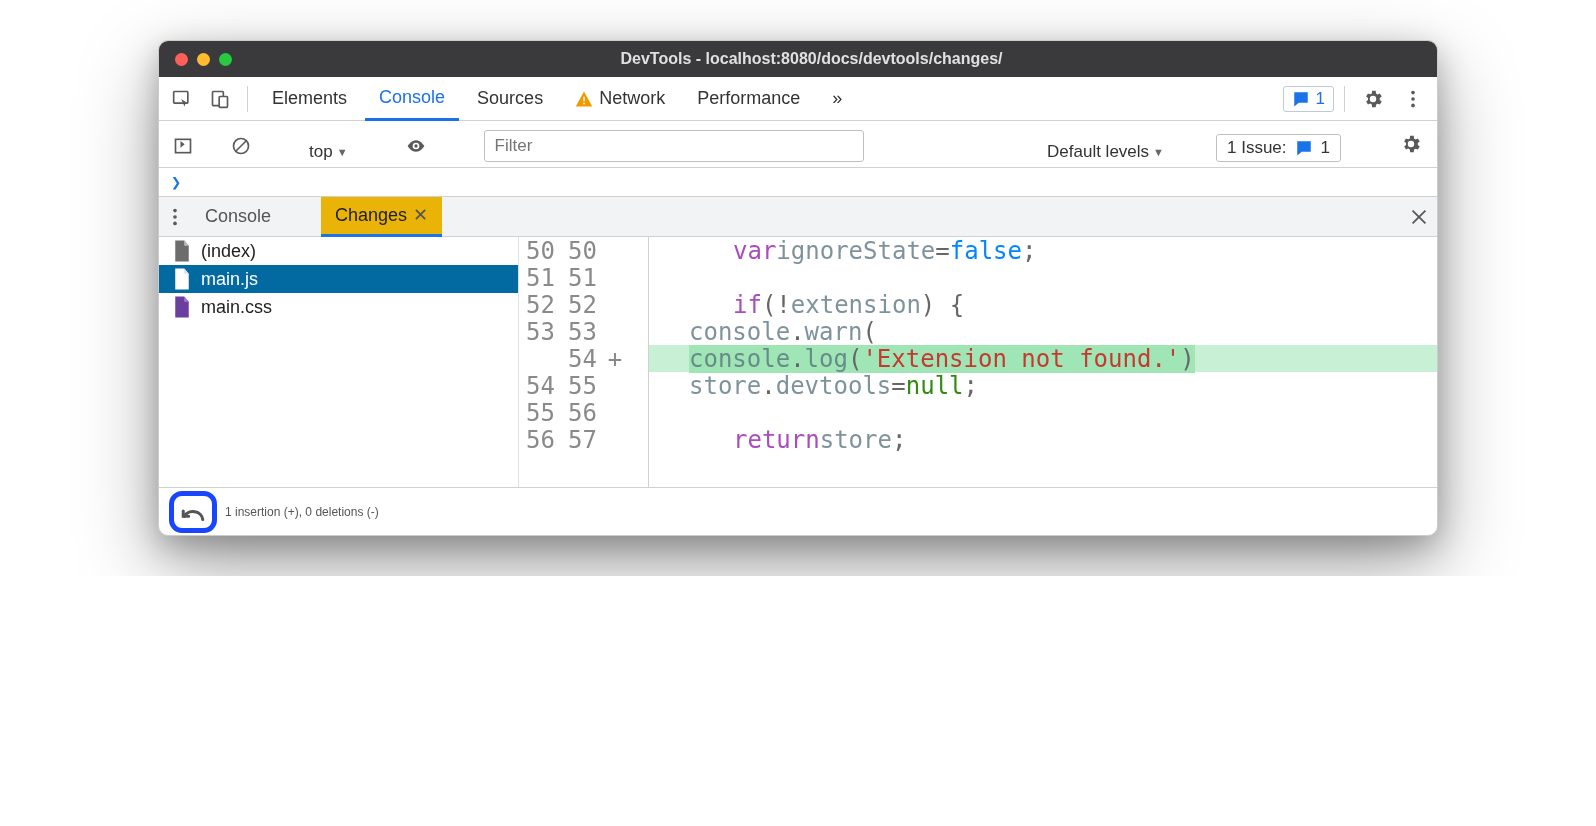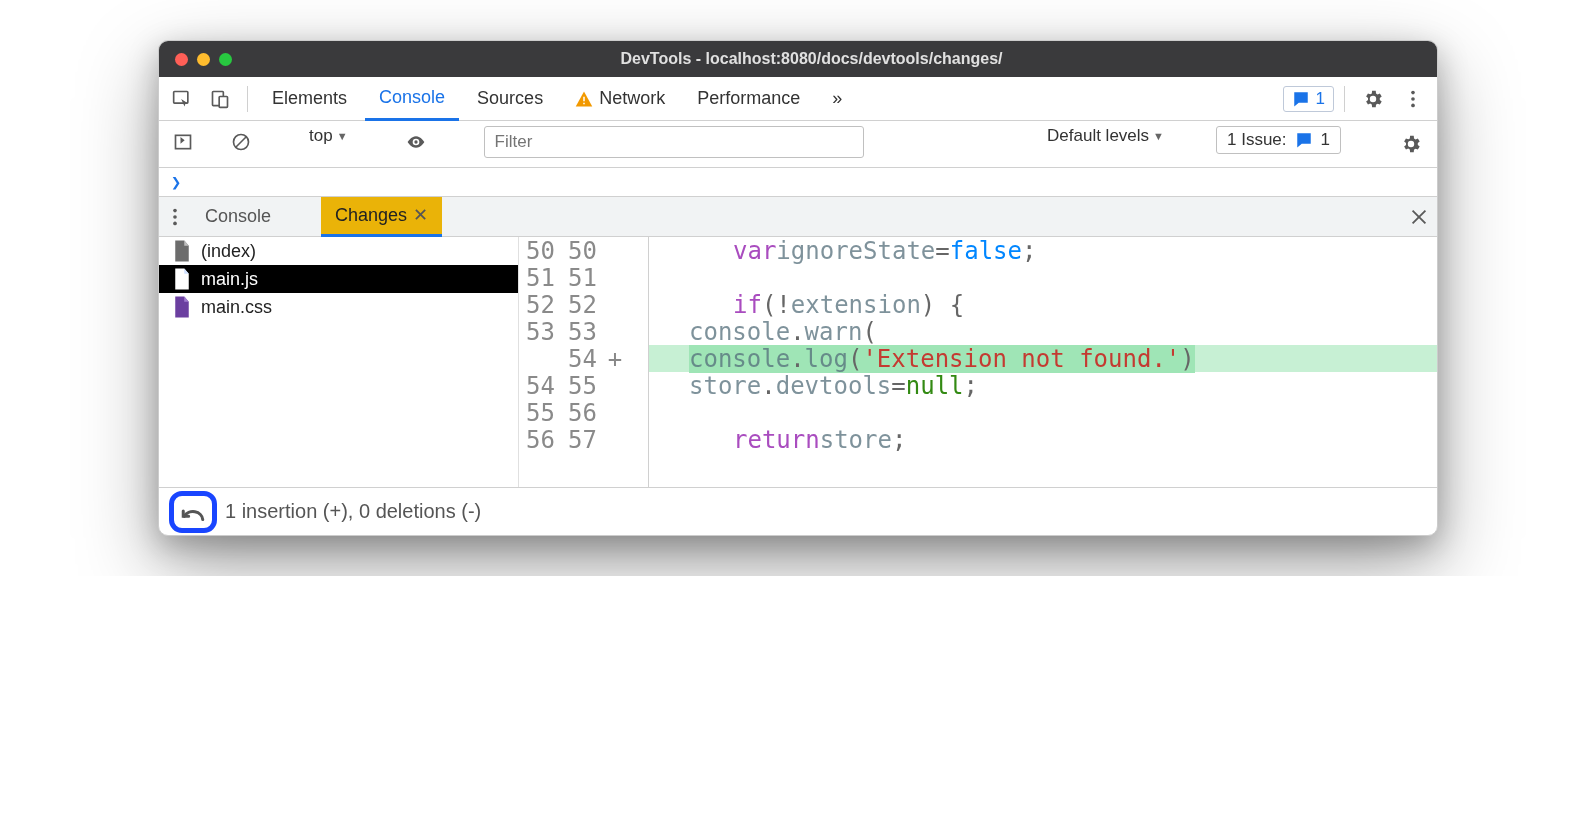--- a/index.html
+++ b/index.html
@@ -42,21 +42,21 @@
   .spacer{flex:1;}
   .badge-issue {
     display:flex; align-items:center; gap:6px;
     border:1px solid #bfc9d9; border-radius:3px; padding:2px 8px; color:#1a73e8; font-size:17px;
   }
   .gear,.more,.close {width:36px;height:36px;display:flex;align-items:center;justify-content:center;color:#5a5a5a;cursor:pointer;}
   .gear svg,.more svg,.close svg{width:22px;height:22px;}
 
   
   .subbar {
-    display:flex; align-items:flex-start; gap:26px; padding:5px 8px; border-bottom:1px solid #d0d0d0; font-size:17px; color:#333;
+    display:flex; align-items:flex-end; gap:26px; padding:5px 8px; border-bottom:1px solid #d0d0d0; font-size:17px; color:#333;
   }
   .ibtn{width:32px;height:32px;display:flex;align-items:center;justify-content:center;color:#5a5a5a;}
   .ibtn svg{width:20px;height:20px;}
   .context{display:flex;align-items:center;gap:4px;color:#333;}
   .filter{
     flex:0 0 380px; height:32px; border:1px solid #c0c0c0; border-radius:3px;
     padding:6px 10px; font-size:17px; color:#666; background:#fff;
   }
   .levels{color:#333;display:flex;align-items:center;gap:4px;}
   .issue-box{border:1px solid #c0c0c0;border-radius:3px;padding:3px 10px;display:flex;align-items:center;gap:8px;}
@@ -71,42 +71,42 @@
   .drawer-tabs .more{width:32px;color:#5a5a5a;}
   .dtab{padding:0 14px;height:40px;display:flex;align-items:center;cursor:pointer;color:#555;gap:6px;}
   .dtab.active{background:#eab308;color:#222;border-bottom:3px solid #1a73e8;margin-left:36px;}
   .drawer-tabs .spacer{flex:1;}
   .dtab .x{font-size:18px;color:#555;}
 
   
   .changes-body{display:flex;height:250px;}
   .file-list{width:360px;border-right:1px solid #e0e0e0;}
   .file-item{display:flex;align-items:center;gap:10px;padding:3px 14px;font-size:18px;color:#222;cursor:pointer;}
-  .file-item.selected{background:#000000;color:#fff;}
+  .file-item.selected{background:#0369a1;color:#fff;}
   .fic{width:18px;height:22px;flex:0 0 18px;}
   .diff{flex:1;display:flex;font-family:Menlo,Consolas,monospace;font-size:24px;overflow:hidden;}
   .gutter{width:130px;border-right:1px solid #d0d0d0;color:#8a8a8a;text-align:right;}
   .gutter .row{display:flex;height:27px;align-items:center;}
   .gutter .c{width:42px;padding-right:6px;}
   .gutter .m{width:24px;text-align:center;color:#888;}
   .code{flex:1;}
   .code .row{height:27px;display:flex;align-items:center;padding-left:40px;white-space:pre;color:#333;}
   .code .row.add{background:#c7f0d4;}
   .code .row.add .hl{background:#9fe5b6;}
   .kw{color:#a94cbf;margin-left:44px;}
   .name{color:#546e7a;opacity:.75;}
   .val{color:#0086ff;text-align:center;}
   .val2{color:#338a13;}
   .str{color:#c43a31;}
   .punc{color:#666;}
 
   
   .diff-footer{
     border-top:1px solid #d0d0d0;height:48px;display:flex;align-items:center;
-    padding:0 10px;font-size:20px;color:#555;
+    padding:0 10px;font-size:12px;color:#555;
   }
   .revert-hl{
     width:48px;height:42px;border:5px solid #1945ff;border-radius:13px;
     display:flex;align-items:center;justify-content:center;margin-right:8px;
   }
   .revert-hl svg{width:26px;height:20px;color:#555;}
 
   .tri{font-size:11px;color:#666;}
   .warn-ic{width:18px;height:18px;}
 </style>

